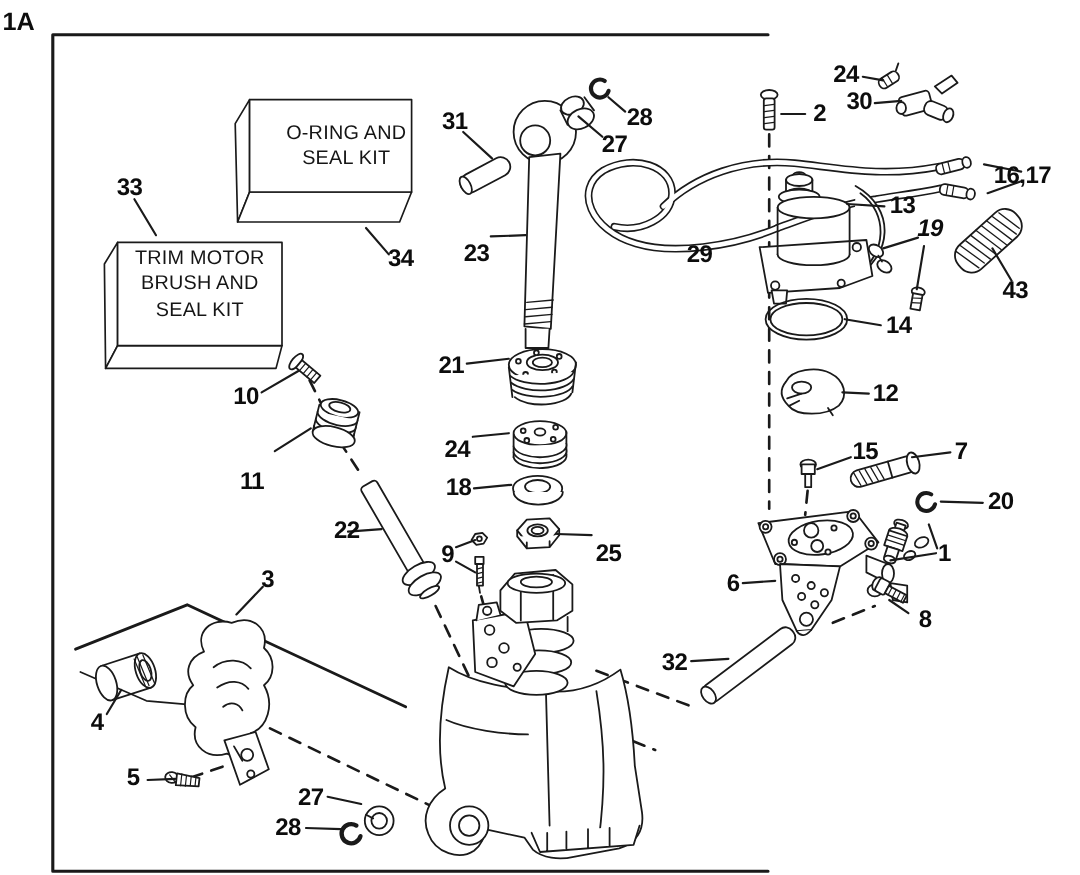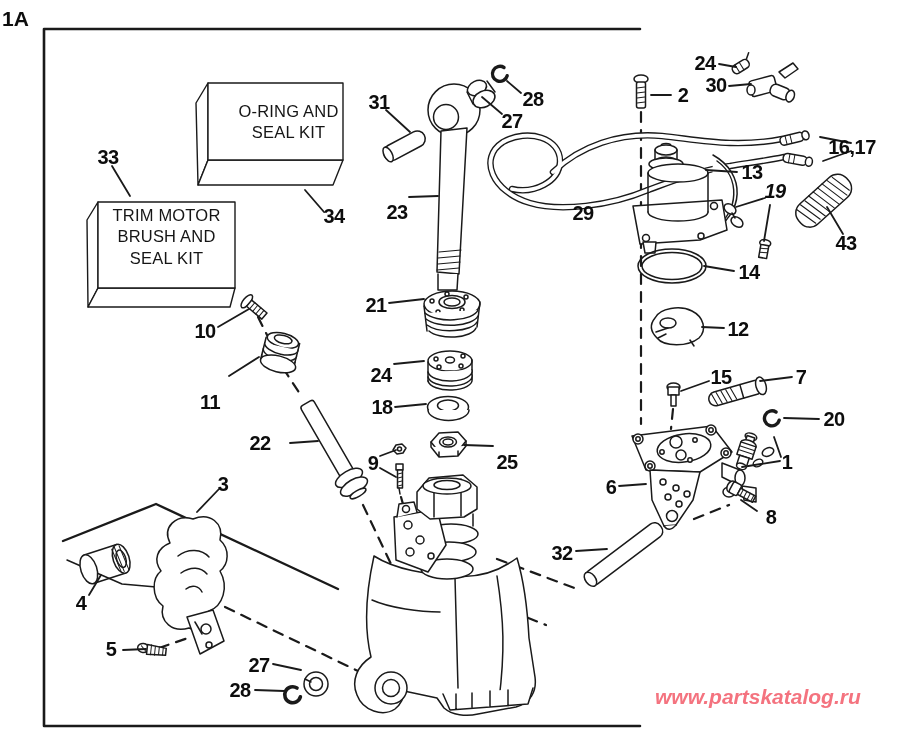--- a/index.html
+++ b/index.html
@@ -436,29 +436,28 @@
       <div class="callout" style="left: 334px; top: 216px;">34</div>
       <div class="callout" style="left: 205px; top: 331px;">10</div>
       <div class="callout" style="left: 376px; top: 305px;">21</div>
       <div class="callout" style="left: 738px; top: 329px;">12</div>
       <div class="callout" style="left: 210px; top: 378px; margin-top: 24px;">11</div>
       <div class="callout" style="left: 381px; top: 375px; text-align: center;">24</div>
       <div class="callout" style="left: 721px; top: 377px;">15</div>
       <div class="callout" style="left: 801px; top: 377px;">7</div>
       <div class="callout" style="left: 382px; top: 407px;">18</div>
       <div class="callout" style="left: 834px; top: 419px;">20</div>
-      <div class="callout" style="left: 260px; top: 443px;">22</div>
+      <div class="callout" style="left: 289px; top: 443px;">22</div>
       <div class="callout" style="left: 507px; top: 447px; margin-top: 15px;">25</div>
       <div class="callout" style="left: 373px; top: 463px;">9</div>
       <div class="callout" style="left: 787px; top: 462px;">1</div>
       <div class="callout" style="left: 611px; top: 487px;">6</div>
       <div class="callout" style="left: 223px; top: 484px;">3</div>
       <div class="callout" style="left: 771px; top: 517px;">8</div>
       <div class="callout" style="left: 562px; top: 553px;">32</div>
       <div class="callout" style="left: 81px; top: 603px;">4</div>
       <div class="callout" style="left: 111px; top: 649px;">5</div>
       <div class="callout" style="left: 259px; top: 665px;">27</div>
       <div class="callout" style="left: 240px; top: 690px;">28</div>
     </div>
 
-<div id="watermark" style="color: rgb(244, 115, 127);">www.partskatalog.ru</div>
 
 </div>
 
 </body></html>

